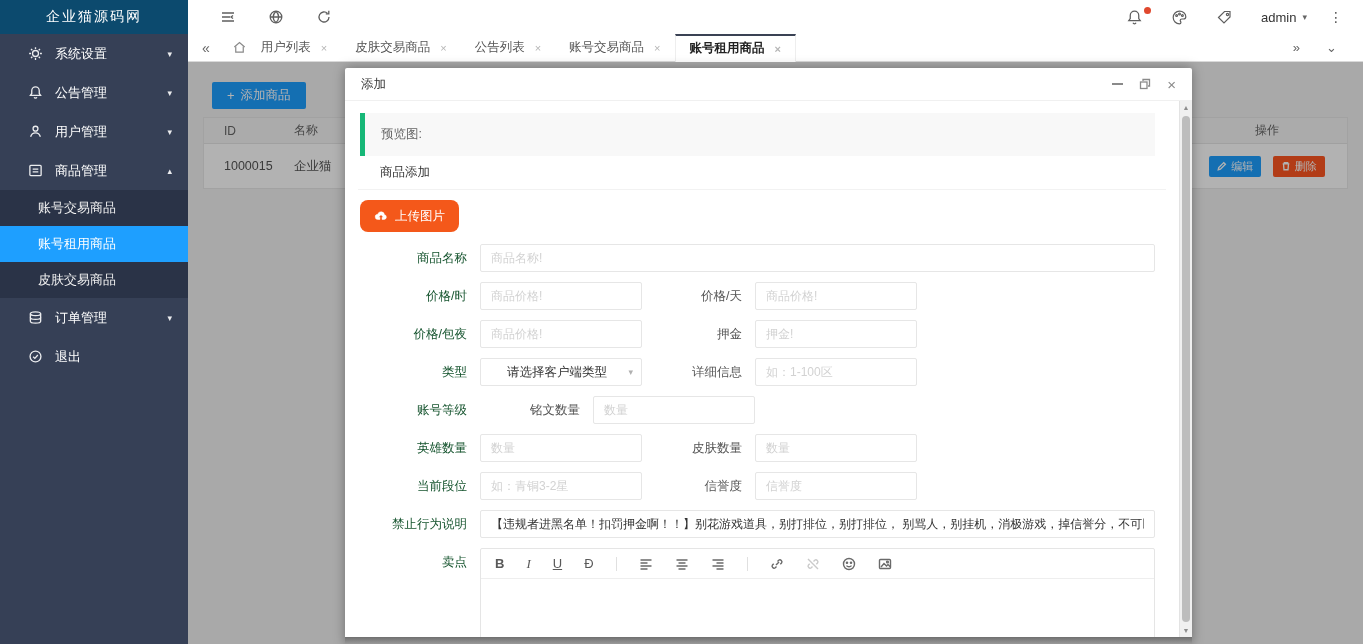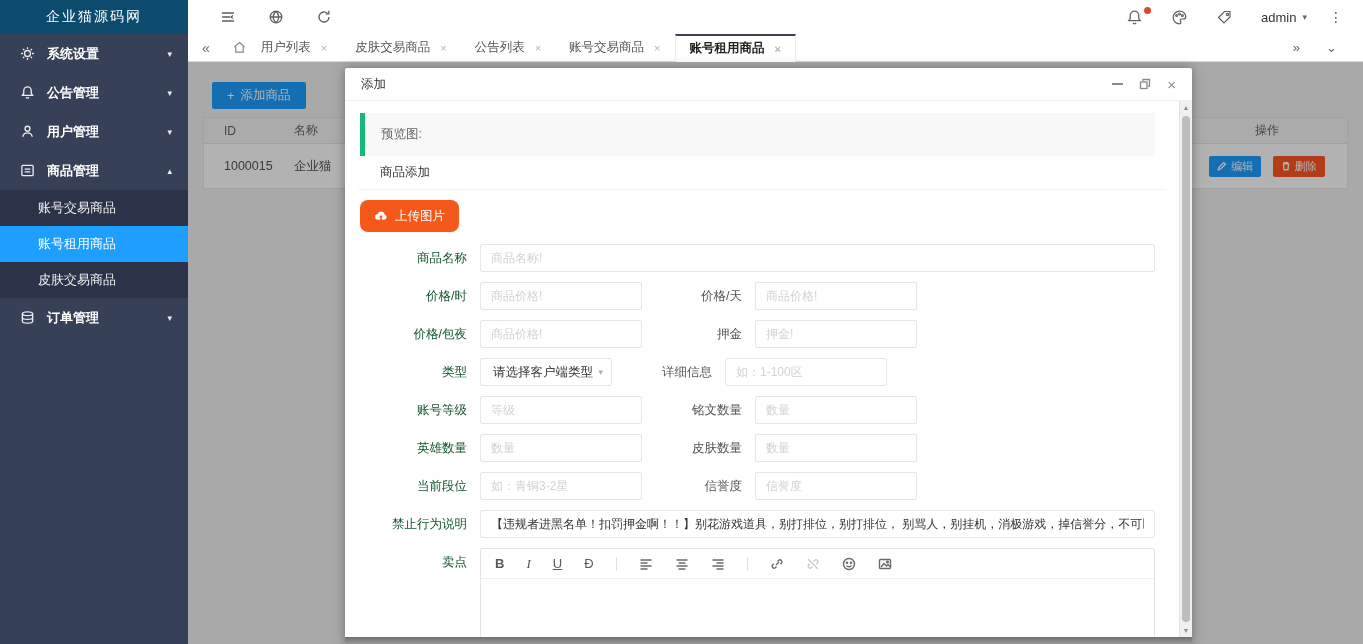--- a/index.html
+++ b/index.html
@@ -3,22 +3,22 @@
 <meta charset="utf-8">
 <style>
   html,body{margin:0;padding:0;background:#dcdcdc;}
   *{box-sizing:border-box;font-family:"Liberation Sans","DejaVu Sans",sans-serif;}
   #stage{position:relative;width:1363px;height:644px;overflow:hidden;background:#f2f2f2;}
 
   
   #sidebar{position:absolute;left:0;top:0;width:188px;height:644px;background:#364056;z-index:20;}
   #logo{height:34px;background:#0c4a6e;color:#fff;font-size:14px;letter-spacing:2px;
         display:flex;align-items:center;justify-content:center;}
-  .menu-item{position:relative;height:39px;display:flex;align-items:center;padding-left:20px;
-        color:#fff;font-size:13px;cursor:pointer;font-weight:bold;}
+  .menu-item{position:relative;height:39px;display:flex;align-items:center;padding-left:28px;
+        color:#fff;font-size:13px;cursor:pointer;}
   .menu-item .mi{width:15px;height:15px;margin-right:12px;flex:0 0 15px;opacity:.9;}
   .menu-item .mi svg{display:block;width:15px;height:15px;stroke:#fff;fill:none;stroke-width:1.4;}
   .menu-item .chev{position:absolute;right:16px;font-size:9px;color:#fff;opacity:.9;}
   .submenu{background:#2A3347;}
   .sub-item{height:36px;display:flex;align-items:center;padding-left:38px;color:#f1f1f1;
         font-size:13px;cursor:pointer;}
   .sub-item.active{background:#1E9FFF;color:#fff;}
 
   
   #header{position:absolute;left:188px;top:0;width:1175px;height:34px;background:#fff;z-index:15;
@@ -90,22 +90,22 @@
   .frow{display:flex;margin:0 0 10px 0;}
   .lbl{flex:0 0 122px;text-align:right;line-height:28px;color:#14532d;font-size:12.5px;
         margin-right:13px;white-space:nowrap;}
   .lbl2{flex:0 0 100px;text-align:right;line-height:28px;color:#555;font-size:12.5px;
         margin-right:13px;white-space:nowrap;}
   .inp{height:28px;border:1px solid #e6e6e6;border-radius:2px;padding:0 10px;font-size:12px;
         color:#333;background:#fff;outline:none;}
   .inp::placeholder{color:#d2d2d2;}
   .full{flex:1;margin-right:24px;}
   .half{width:162px;}
-  .selectbox{position:relative;width:132px;height:28px;border:1px solid #e6e6e6;border-radius:2px;
-        line-height:26px;padding:0 12px;font-size:12.5px;color:#333;cursor:pointer;}
+  .selectbox{position:relative;width:162px;height:28px;border:1px solid #e6e6e6;border-radius:2px;
+        line-height:26px;padding:0 26px;font-size:12.5px;color:#333;cursor:pointer;}
   .selectbox .s-caret{position:absolute;right:8px;top:0;font-size:9px;color:#b0b0b0;}
   
   #editor{flex:1;margin-right:24px;border:1px solid #e5e5e5;border-radius:2px;background:#fff;}
   #ed-toolbar{height:30px;display:flex;align-items:center;padding:0 14px;border-bottom:1px solid #eee;}
   .ed-btn{color:#595959;font-size:13px;margin-right:22px;cursor:pointer;display:flex;align-items:center;height:20px;}
   .ed-btn svg{width:14px;height:14px;stroke:#6a6a6a;fill:none;stroke-width:1.4;}
   .ed-b{font-weight:bold;}
   .ed-i{font-style:italic;font-family:"Liberation Serif","DejaVu Serif",serif;}
   .ed-u{text-decoration:underline;}
   .ed-sep{width:1px;height:14px;background:#e0e0e0;margin-right:22px;}
@@ -192,20 +192,29 @@
         <svg viewBox="0 0 16 16">
             <ellipse cx="8" cy="4" rx="5.5" ry="2"></ellipse>
             <path d="M2.5 4v4c0 1.1 2.5 2 5.5 2s5.5-.9 5.5-2V4"></path>
             <path d="M2.5 8v4c0 1.1 2.5 2 5.5 2s5.5-.9 5.5-2V8"></path>
           </svg>
       </span>
       <span>订单管理</span>
       <span class="chev">▾</span>
     </div>
 
+    <div class="menu-item">
+      <span class="mi">
+        <svg viewBox="0 0 16 16">
+            <circle cx="8" cy="8" r="5.8"></circle>
+            <path d="M5.5 8.2l1.8 1.8 3.2-3.6"></path>
+          </svg>
+      </span>
+      <span>退出</span>
+    </div>
   </div>
 
   <div id="header">
     <span class="hicon">
       <svg viewBox="0 0 16 16">
           <path d="M2 4h12M2 8h8M2 12h12"></path>
           <path d="M13 6.5L11 8l2 1.5"></path>
         </svg>
     </span>
     <span class="hicon">
@@ -375,21 +384,20 @@
           <div class="selectbox">
             <span>请选择客户端类型</span>
             <span class="s-caret">▾</span>
           </div>
           <div class="lbl2">详细信息</div>
           <input class="inp half" type="text" placeholder="如：1-100区" style="">
         </div>
 
         <div class="frow">
           <div class="lbl">账号等级</div>
-          <input class="inp half" type="text" placeholder="等级" style="">
           <div class="lbl2">铭文数量</div>
           <input class="inp half" type="text" placeholder="数量" style="">
         </div>
 
         <div class="frow">
           <div class="lbl">英雄数量</div>
           <input class="inp half" type="text" placeholder="数量" style="">
           <div class="lbl2">皮肤数量</div>
           <input class="inp half" type="text" placeholder="数量" style="">
         </div>

